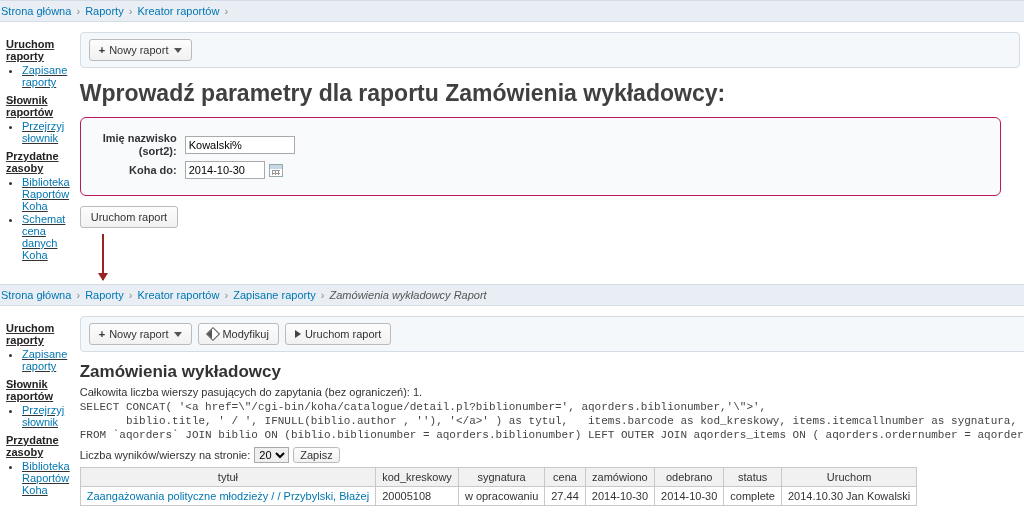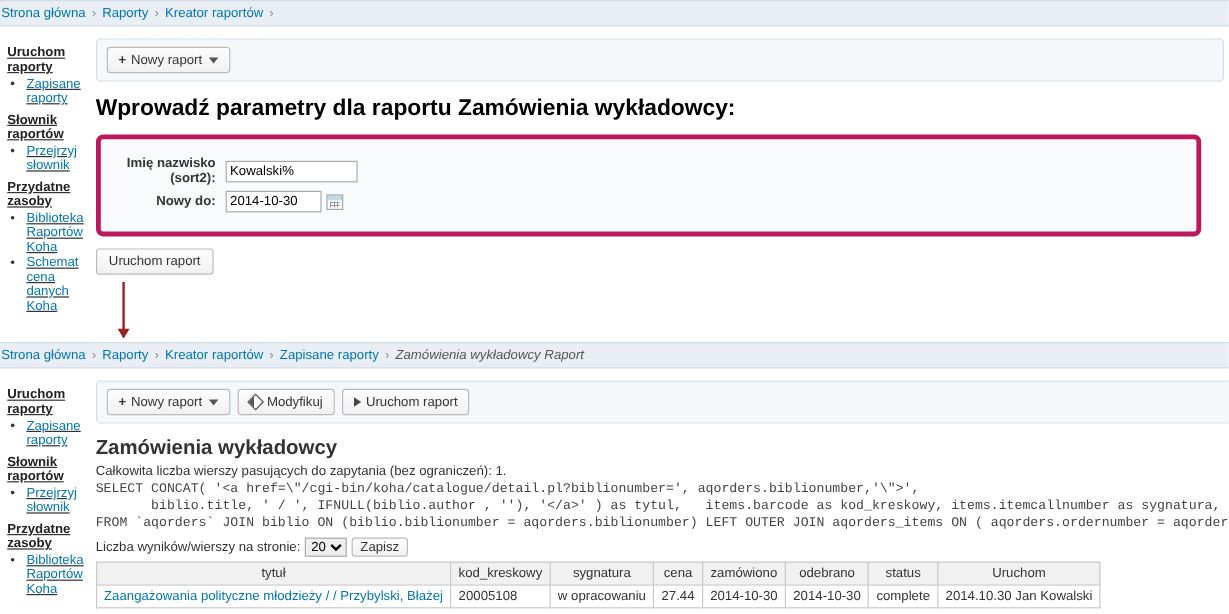--- a/index.html
+++ b/index.html
@@ -61,33 +61,33 @@
   .caret-down {
     display: inline-block;
     width: 0; height: 0;
     border-left: 4px solid transparent;
     border-right: 4px solid transparent;
     border-top: 5px solid #555;
     margin-left: 2px;
   }
 
   h2.page-title {
-    font-size: 19px;
+    font-size: 23px;
     font-weight: bold;
     margin: 12px 0 10px 0;
-    color: #000000;
+    color: #404040;
   }
   h2.report-title {
     font-size: 17px;
     font-weight: bold;
     margin: 10px 0 4px 0;
   }
 
   fieldset.params {
-    border: 4px solid #be185d;
+    border: 1px solid #be185d;
     border-radius: 6px;
     background: #f8fafc;
     padding: 10px 14px 12px 14px;
     margin: 4px 0 10px 0;
     width: 940px;
     max-width: 98%;
   }
   .param-row { display: flex; align-items: center; margin: 4px 0; }
   .param-row label {
     width: 90px;
@@ -211,21 +211,21 @@
     </div>
 
     <h2 class="page-title">Wprowadź parametry dla raportu Zamówienia wykładowcy:</h2>
 
     <fieldset class="params">
       <div class="param-row">
         <label>Imię nazwisko (sort2):</label>
         <input type="text" value="Kowalski%" style="">
       </div>
       <div class="param-row">
-        <label>Nowy do:</label>
+        <label>Koha do:</label>
         <input type="text" style="width: 80px;" value="2014-10-30">
         <span class="cal-icon"></span>
       </div>
     </fieldset>
 
     <span class="run-box">Uruchom raport</span>
 
     <div class="arrow-down"></div>
   </div>
 </div>

